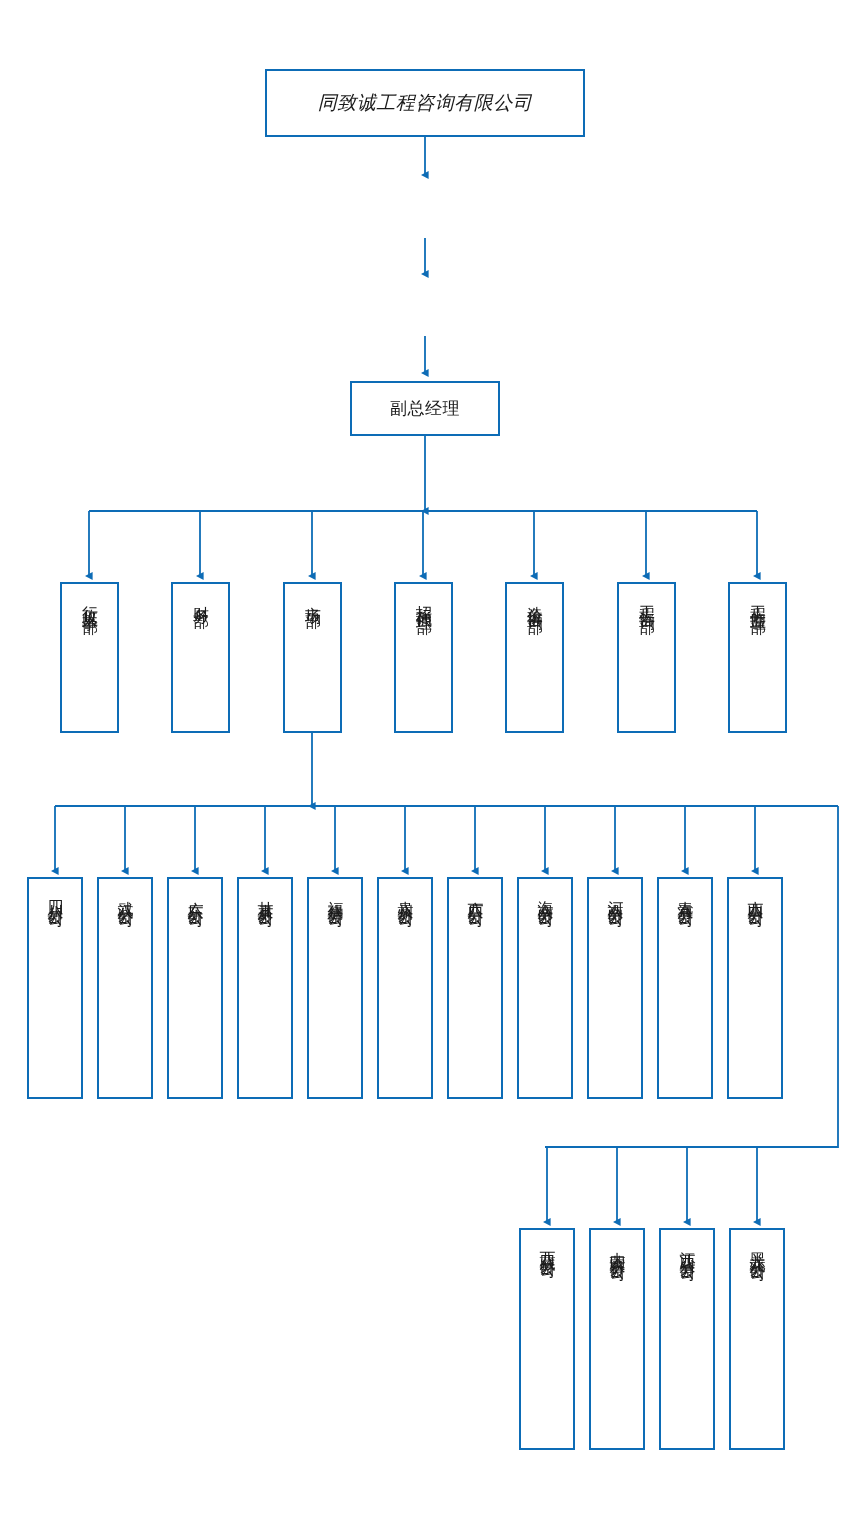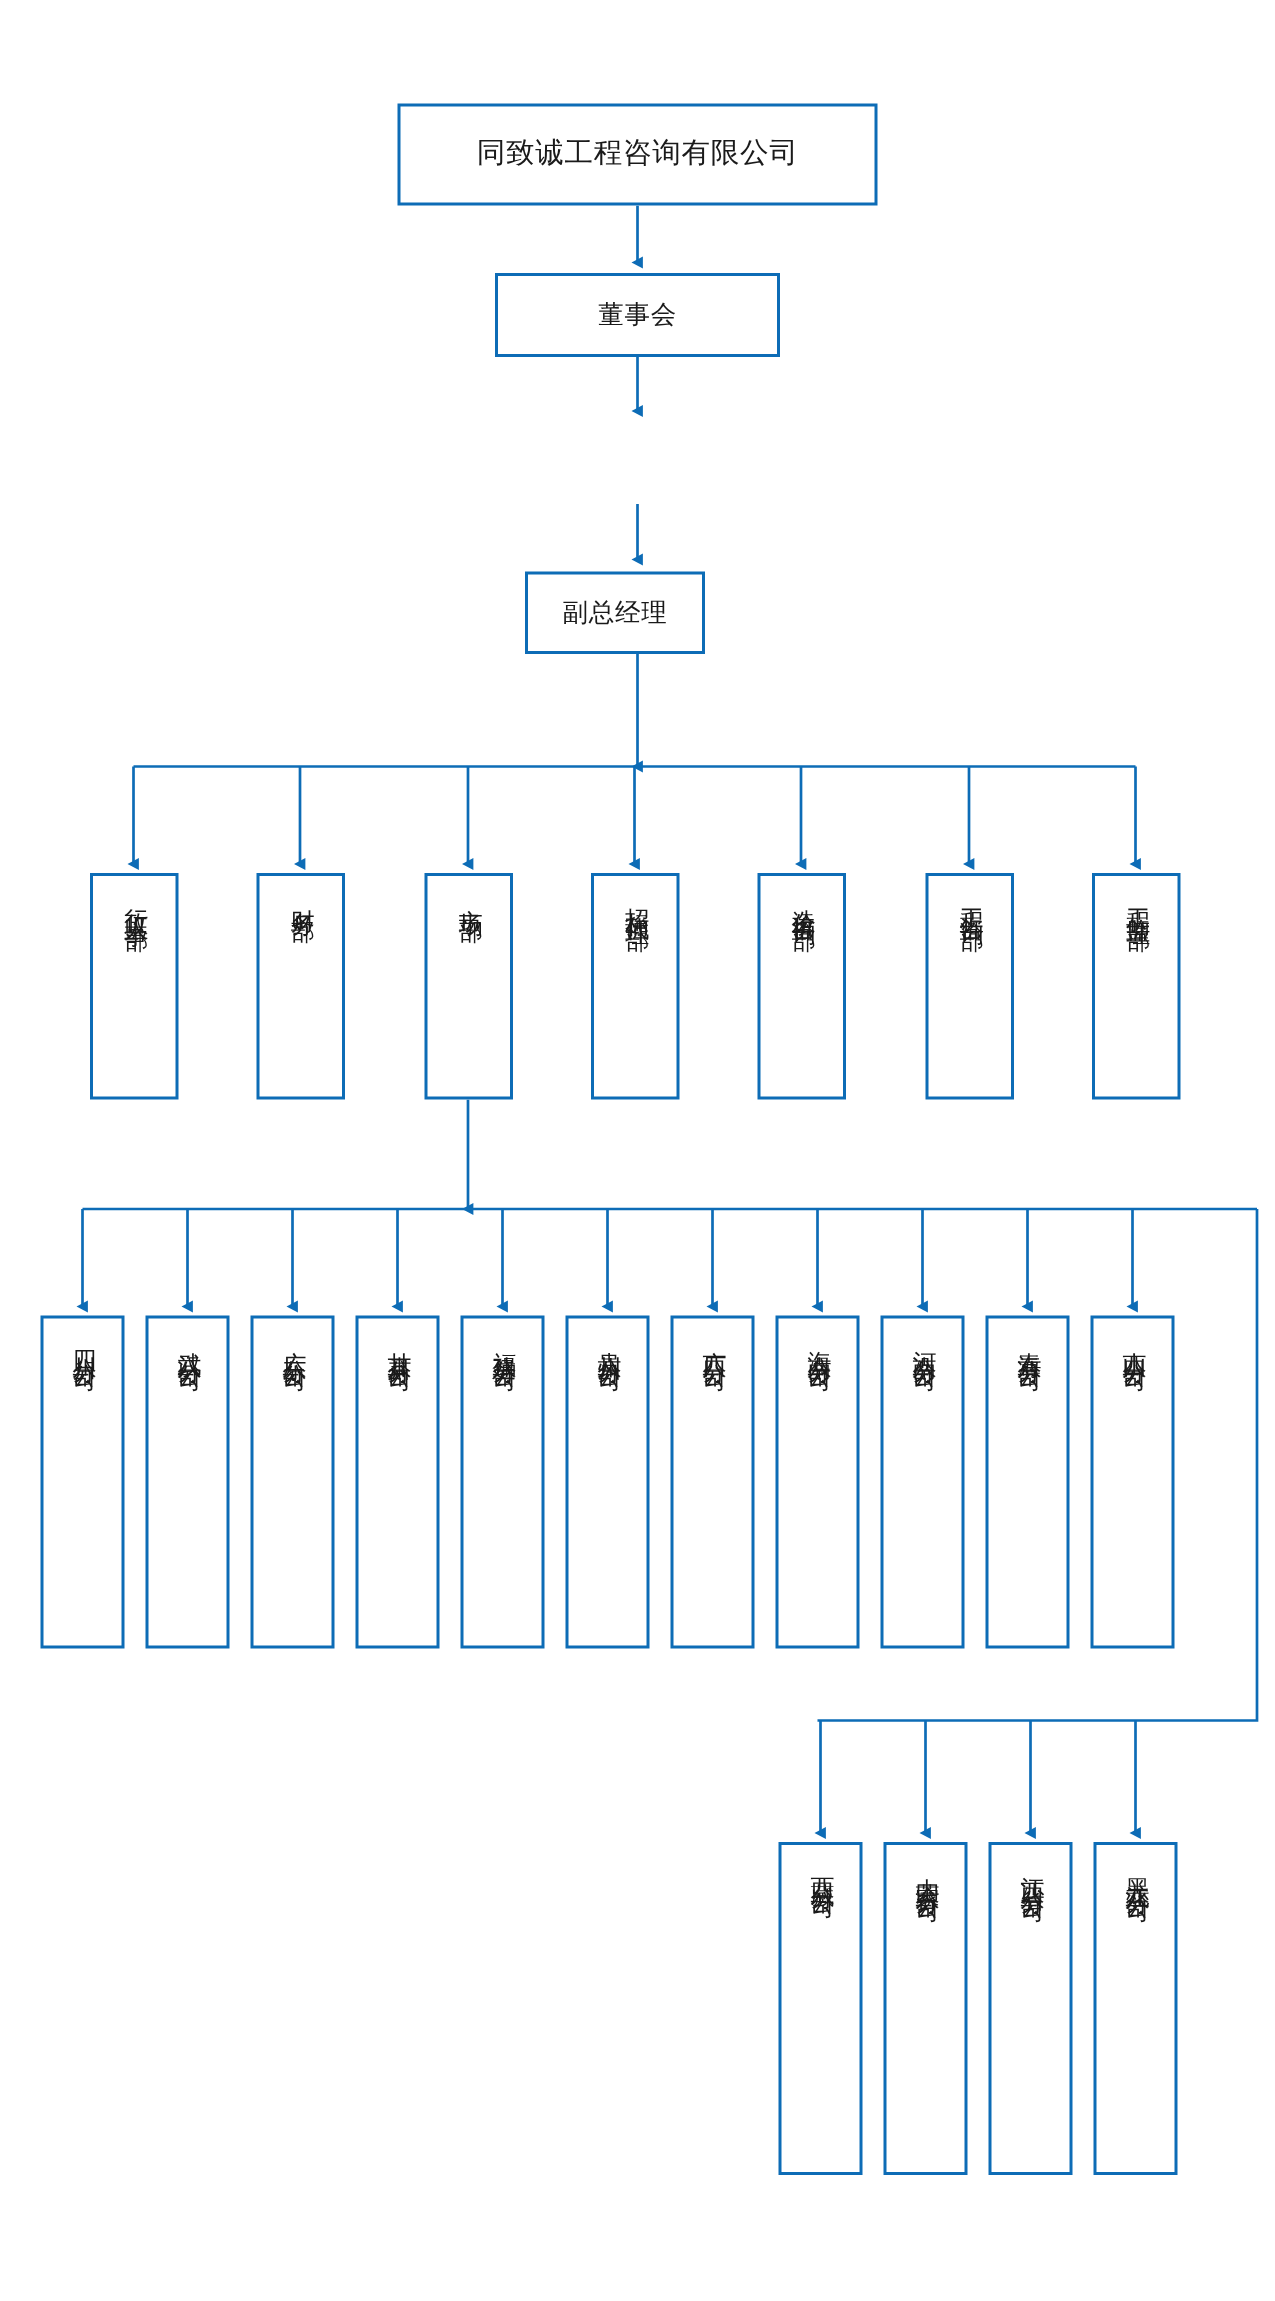--- a/index.html
+++ b/index.html
@@ -42,21 +42,21 @@
     text-align: center;
     line-height: 1.28;
     white-space: pre;
   }
   
   .node.horiz .label {
     writing-mode: horizontal-tb;
     font-size: 17px;
     letter-spacing: 0.5px;
   }
-  .node.root .label { font-size: 19px; }
+  .node.root .label { font-size: 19px; font-style: italic; }
   
   .node.vert {
     align-items: flex-start;
     padding-top: 9px;
   }
   .node.vert .label {
     writing-mode: vertical-rl;
     text-orientation: upright;
     font-size: 16px;
     line-height: 1.05;
@@ -116,26 +116,23 @@
       <line x1="617" y1="1147" x2="617" y2="1222" marker-end="url(#arrowhead)"></line>
       <line x1="687" y1="1147" x2="687" y2="1222" marker-end="url(#arrowhead)"></line>
       <line x1="757" y1="1147" x2="757" y2="1222" marker-end="url(#arrowhead)"></line>
     </g>
   </svg>
 
   <div class="node horiz root" style="left:265px; top:69px; width:320px; height:68px;">
     <span class="label">同致诚工程咨询有限公司</span>
   </div>
 
-  <div class="node horiz" style="left:330px; top:182px; width:190px; height:56px;">
-    <span class="label">董事会</span>
-  </div>
-
-
-  <div class="node horiz" style="left:350px; top:381px; width:120px; height:55px;">
+
+
+  <div class="node horiz" style="left:350px; top:381px; width:150px; height:55px;">
     <span class="label">副总经理</span>
   </div>
 
   <div class="node vert" style="left:60px; top:582px; width:59px; height:151px;">
     <span class="label">行政人事部</span>
   </div>
   <div class="node vert" style="left:171px; top:582px; width:59px; height:151px;">
     <span class="label">财务部</span>
   </div>
   <div class="node vert" style="left:283px; top:582px; width:59px; height:151px;">

